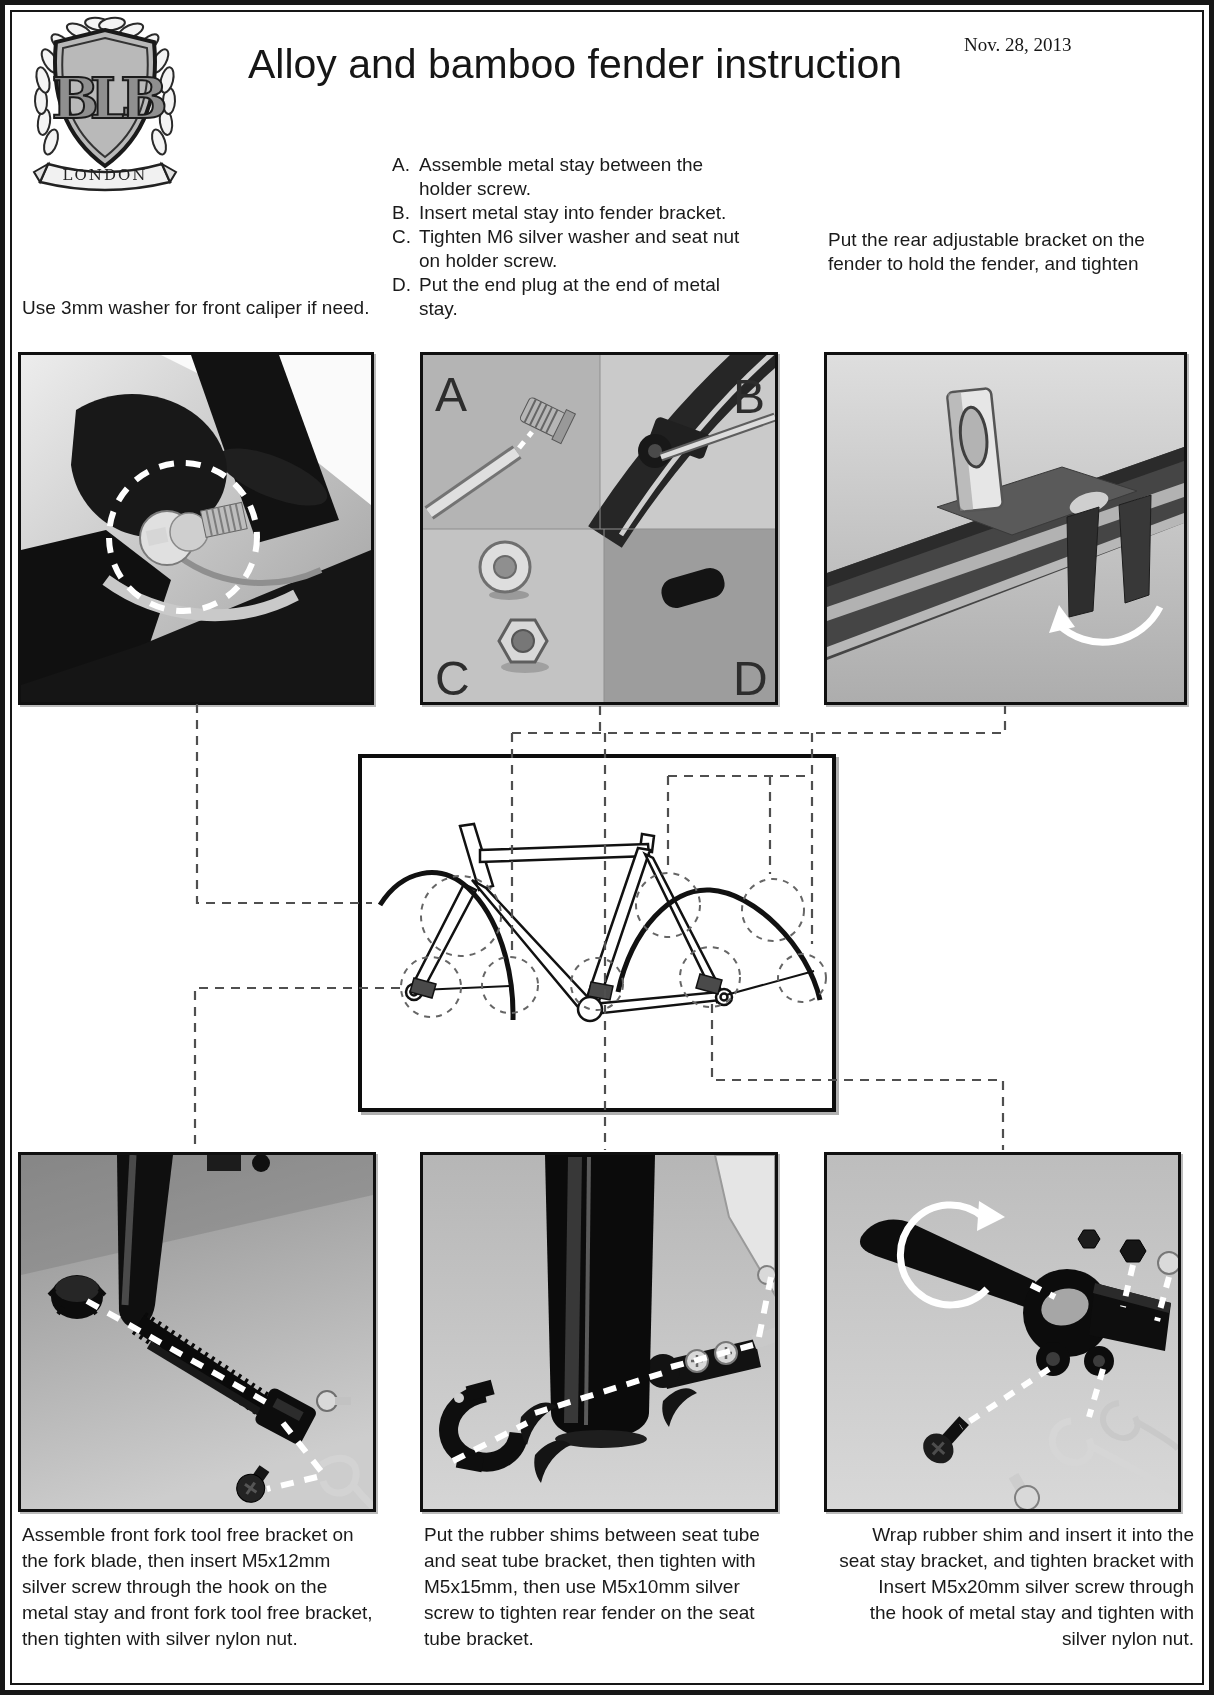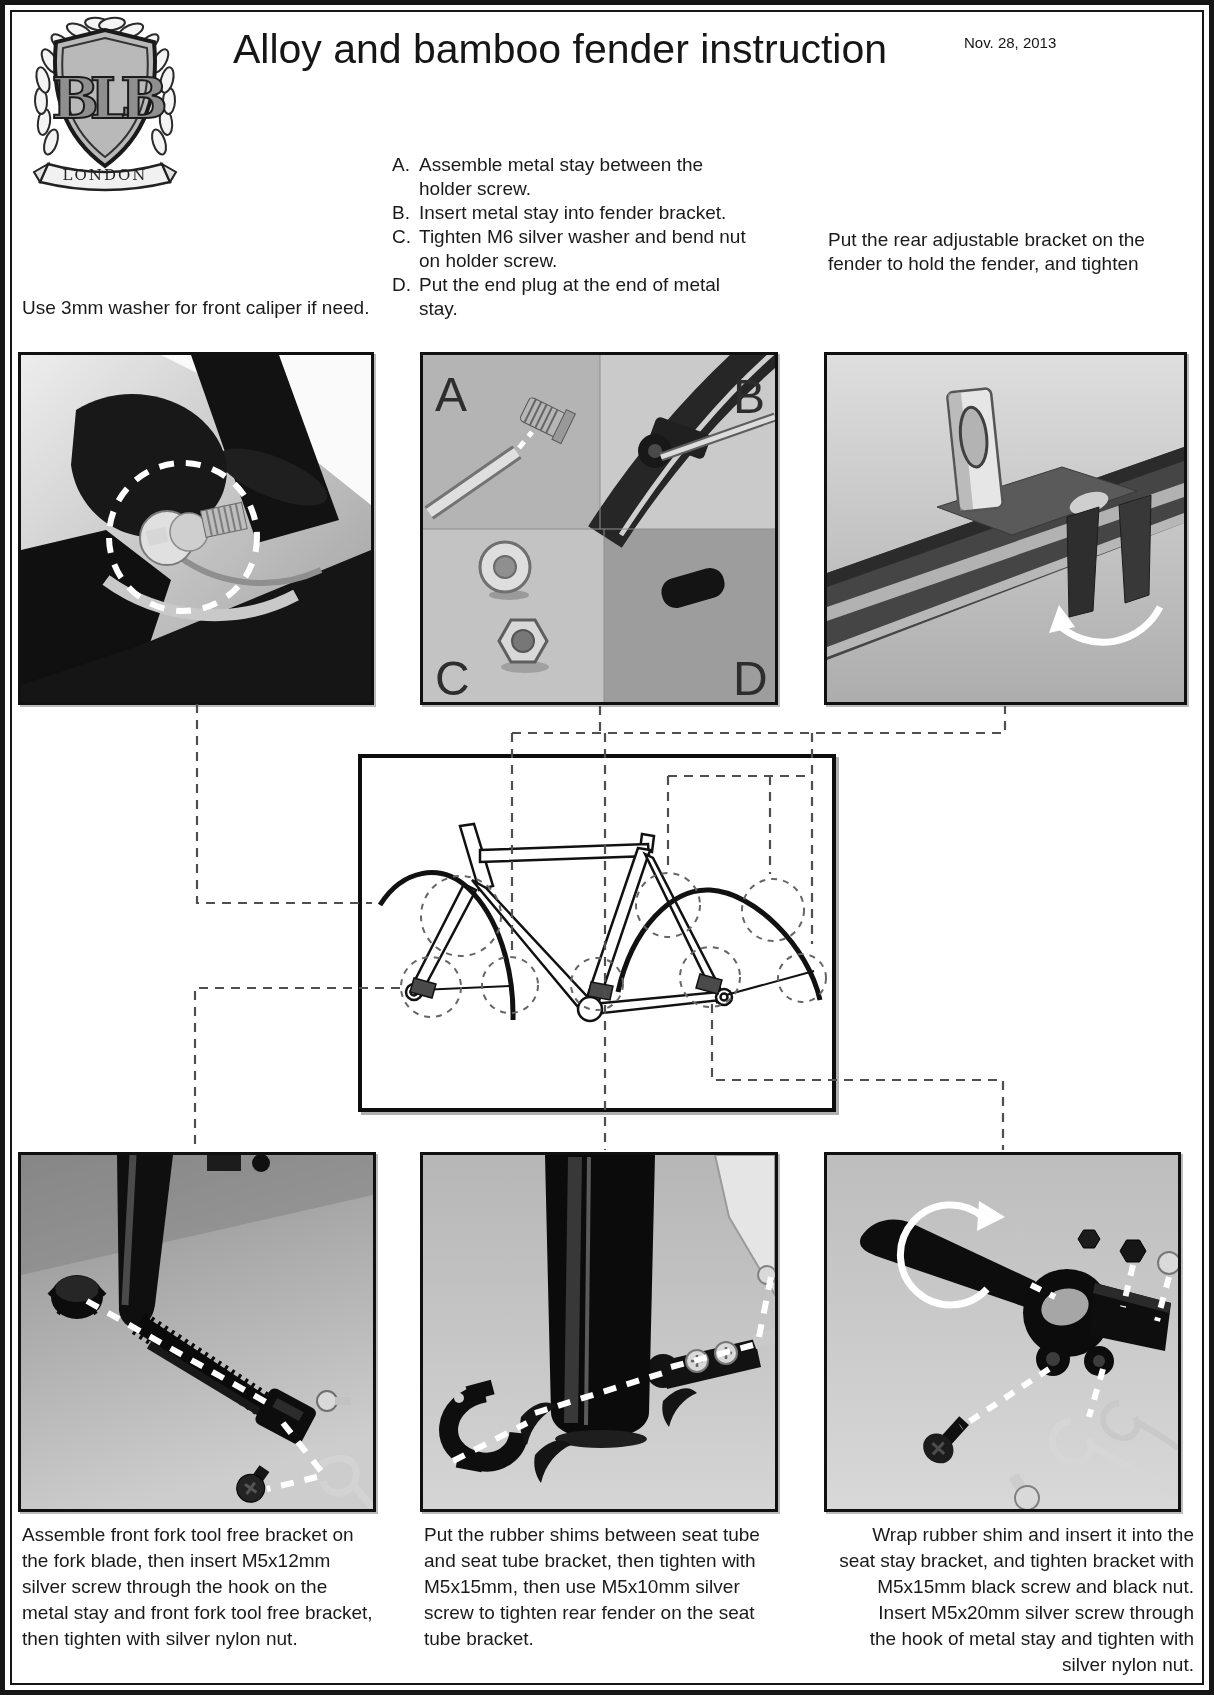--- a/index.html
+++ b/index.html
@@ -4,23 +4,23 @@
 <style>
   html,body{margin:0;padding:0;background:#777;}
   .page{
     position:relative;width:1214px;height:1695px;background:#ffffff;
     font-family:"Liberation Sans",sans-serif;color:#1a1a1a;overflow:hidden;
     margin:0 auto;
   }
   .frame-outer{position:absolute;inset:0;border:5px solid #161616;pointer-events:none;z-index:5;}
   .frame-inner{position:absolute;inset:10px;border:2px solid #161616;pointer-events:none;z-index:5;}
   .logo{position:absolute;left:24px;top:14px;width:162px;height:188px;}
-  .title{position:absolute;left:205px;top:26px;width:710px;margin:0;
+  .title{position:absolute;left:205px;top:26px;width:710px;margin:15px;
     font-size:41px;font-weight:400;text-align:center;letter-spacing:0;color:#161616;}
-  .date{position:absolute;left:964px;top:34px;font-size:15px;color:#161616;}
+  .date{position:absolute;left:964px;top:34px;font-size:19px;color:#161616;font-family:Liberation Serif, serif;}
   .steps{position:absolute;left:392px;top:153px;width:356px;font-size:19px;line-height:24px;}
   .step{display:flex;}
   .step-label{width:27px;flex:none;}
   .step-text{flex:1;}
   .note{position:absolute;font-size:19px;line-height:24px;}
   .note-left{left:22px;top:296px;width:350px;}
   .note-right{left:828px;top:228px;width:372px;}
   .photo{position:absolute;border:3px solid #101010;background:#b9b9b9;box-sizing:border-box;
     box-shadow:2px 2px 0 rgba(60,60,60,.35);}
   .photo svg{display:block;}
@@ -93,21 +93,21 @@
     </div>
     <div class="step">
       <span class="step-label">B.</span>
       <div class="step-text">
           <div>Insert metal stay into fender bracket.</div>
         </div>
     </div>
     <div class="step">
       <span class="step-label">C.</span>
       <div class="step-text">
-          <div>Tighten M6 silver washer and bend nut</div>
+          <div>Tighten M6 silver washer and seat nut</div>
           <div>on holder screw.</div>
         </div>
     </div>
     <div class="step">
       <span class="step-label">D.</span>
       <div class="step-text">
           <div>Put the end plug at the end of metal</div>
           <div>stay.</div>
         </div>
     </div>
@@ -442,18 +442,17 @@
   <div class="caption cap-mid">
       <div>Put the rubber shims between seat tube</div>
       <div>and seat tube bracket, then tighten with</div>
       <div>M5x15mm, then use M5x10mm silver</div>
       <div>screw to tighten rear fender on the seat</div>
       <div>tube bracket.</div>
     </div>
   <div class="caption cap-right">
       <div>Wrap rubber shim and insert it into the</div>
       <div>seat stay bracket, and tighten bracket with</div>
-      <div>M5x15mm black screw and black nut.</div>
       <div>Insert M5x20mm silver screw through</div>
       <div>the hook of metal stay and tighten with</div>
       <div>silver nylon nut.</div>
     </div>
 </div>
 
 </body></html>

